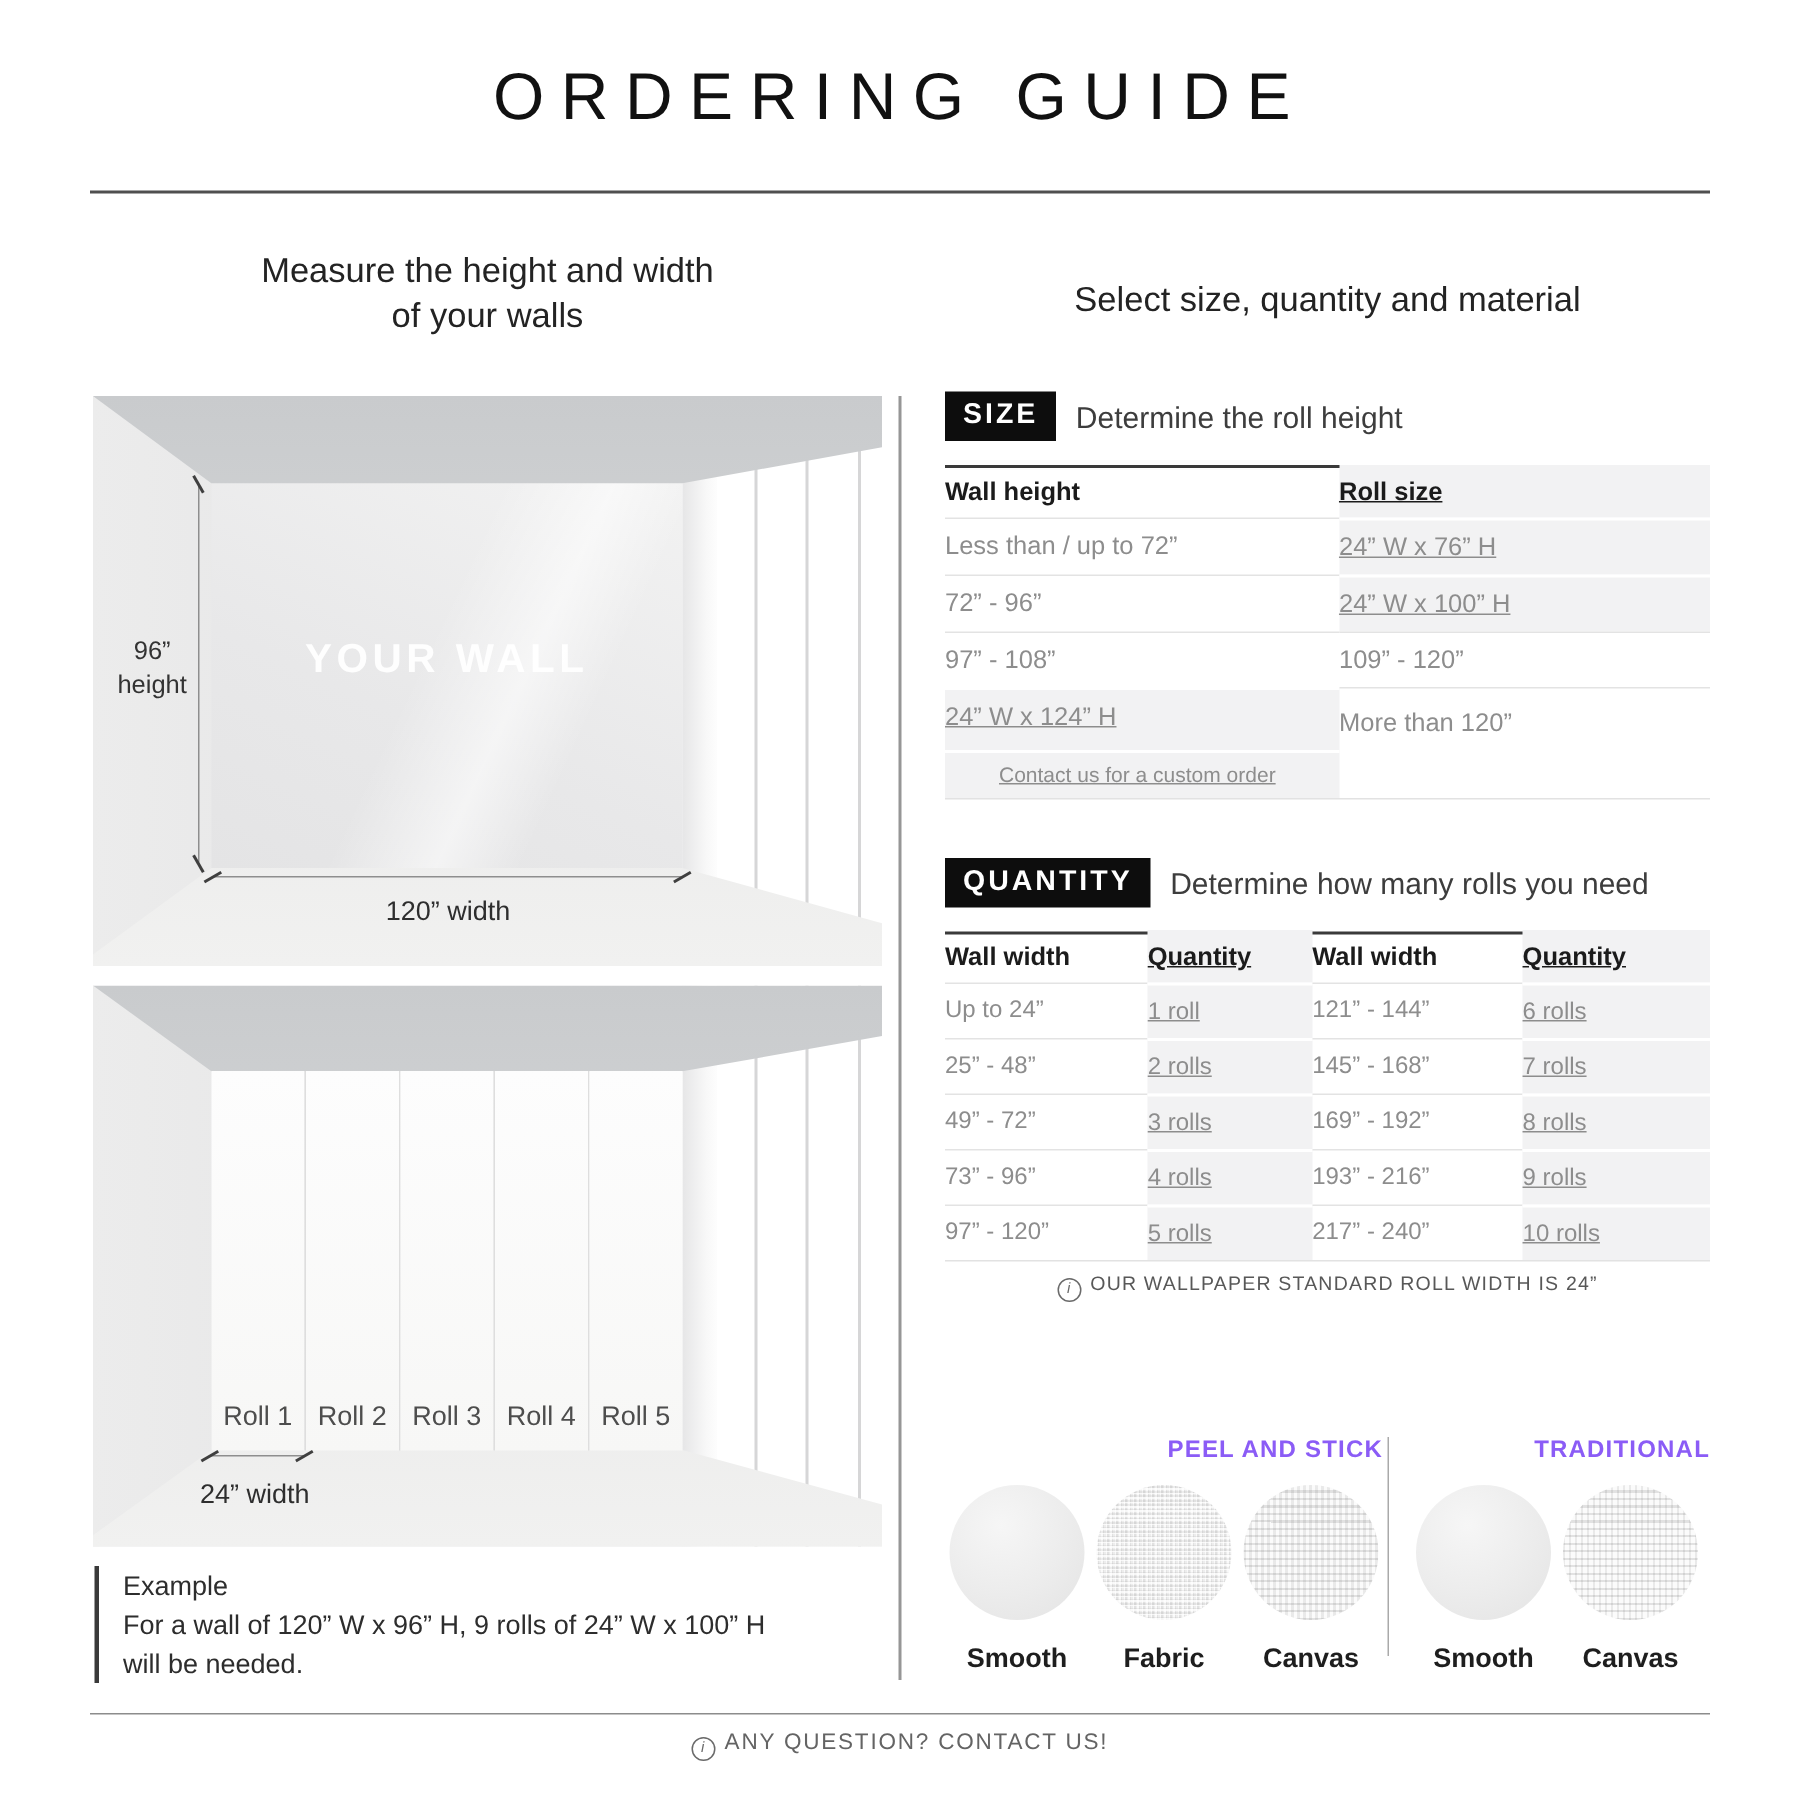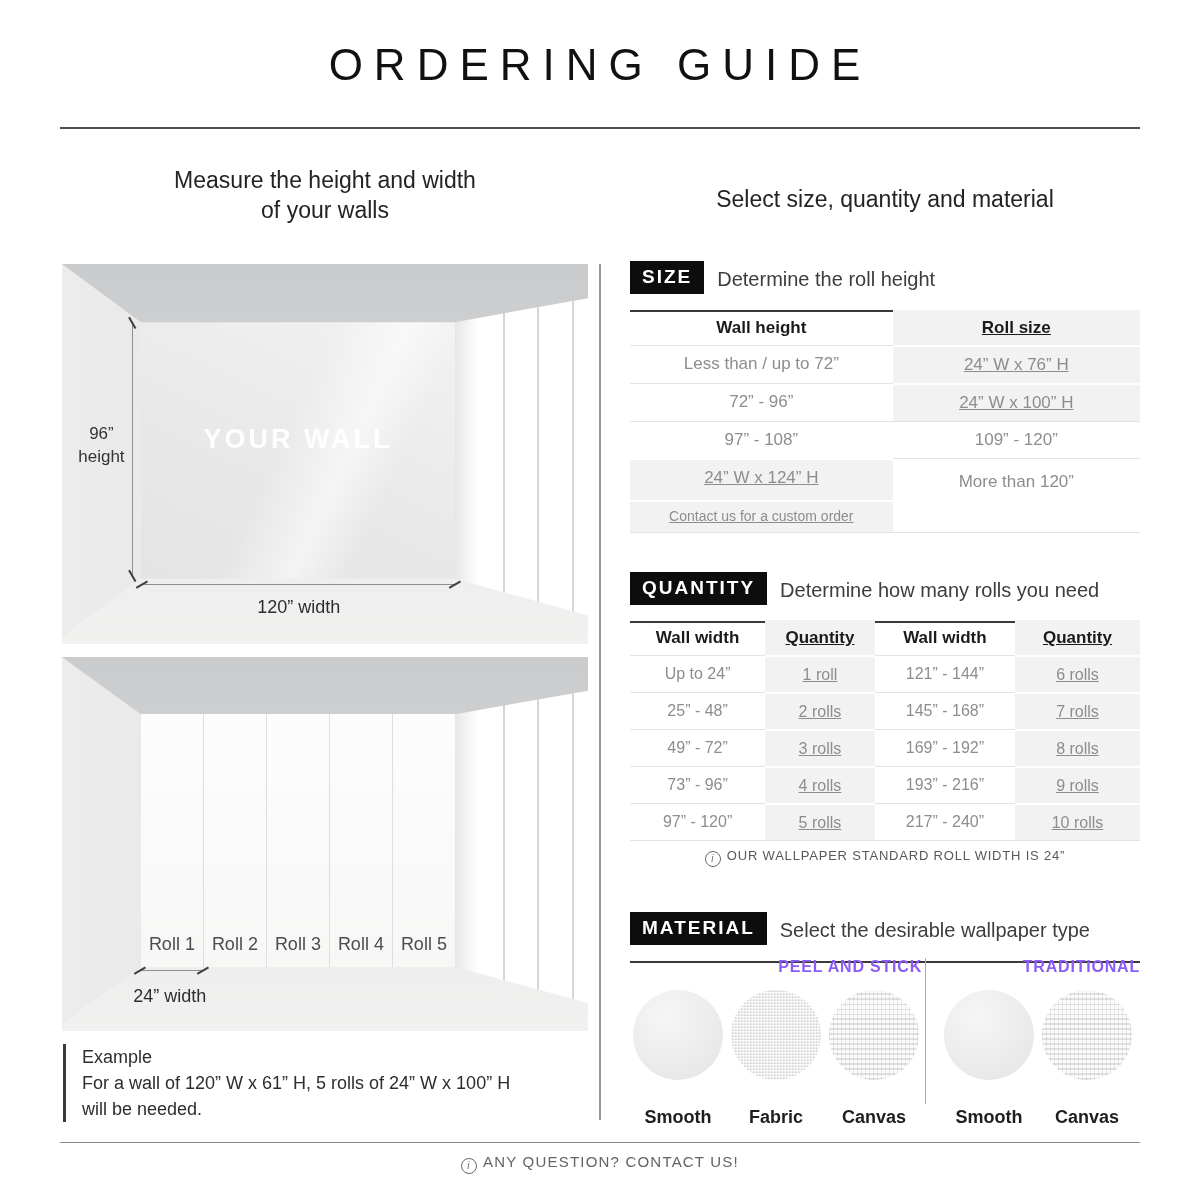--- a/index.html
+++ b/index.html
@@ -77,21 +77,21 @@
   .right-col{position:absolute;left:630px;top:0;width:510px;height:1200px;}
   .sec-head{position:absolute;left:0;width:510px;display:flex;align-items:flex-end;gap:13px;
         border-bottom:2px solid #3a3a3a;padding-bottom:16px;}
   .badge{background:#0d0d0d;color:#fff;font-size:19px;font-weight:600;letter-spacing:2px;
         padding:4px 12px 5px;line-height:24px;}
   .sec-sub{font-size:20px;color:#3d3d3d;padding-bottom:3px;}
 
   
   .size-table{position:absolute;left:0;top:310px;width:510px;display:grid;
         grid-template-columns:51.5% 48.5%;border-bottom:1px solid #e2e2e2;}
-  .cell{text-align:center;}
+  .cell{text-align:left;}
   .th{font-size:17px;font-weight:700;color:#1b1b1b;padding:8px 0 7px;}
   .td{font-size:17px;color:#8d8d8d;padding:8px 0;}
   .gray{background:#f2f2f3;text-decoration:underline;}
   .sep{border-top:1px solid #e3e3e3;}
   .sep-w{border-top:2px solid #ffffff;}
   .td-small{font-size:14px;line-height:17px;padding:6px 36px 7px;}
 
   
   .qty-table{position:absolute;left:0;top:620px;width:510px;display:grid;
         grid-template-columns:26.5% 21.5% 27.5% 24.5%;border-bottom:1px solid #e2e2e2;}
@@ -110,21 +110,21 @@
   .swatch-row{display:flex;justify-content:center;gap:7px;margin-top:14px;}
   .swatch-col{display:flex;flex-direction:column;align-items:center;width:91px;}
   .swatch{width:90px;height:90px;border-radius:50%;}
   .tex-smooth{background:radial-gradient(circle at 38% 30%,#f6f6f6 0%,#ececec 55%,#e3e3e3 100%);}
   .tex-fabric{background-color:#ededed;
         background-image:repeating-linear-gradient(0deg,rgba(255,255,255,.7) 0 1px,rgba(0,0,0,.05) 1px 2px,transparent 2px 3px),
                          repeating-linear-gradient(90deg,rgba(255,255,255,.7) 0 1px,rgba(0,0,0,.05) 1px 2px,transparent 2px 3px);}
   .tex-canvas{background-color:#fbfbfb;
         background-image:repeating-linear-gradient(0deg,rgba(0,0,0,.10) 0 1.5px,transparent 1.5px 5px),
                          repeating-linear-gradient(90deg,rgba(0,0,0,.07) 0 1.5px,transparent 1.5px 4px);}
-  .swatch-label{margin-top:27px;font-size:18px;font-weight:600;color:#1e1e1e;}
+  .swatch-label{margin-top:15px;font-size:18px;font-weight:600;color:#1e1e1e;}
   .mat-divider{position:absolute;left:295px;top:958px;width:1px;height:146px;background:#aaaaaa;}
 
   
   .footer-rule{position:absolute;left:60px;top:1142px;width:1080px;height:1px;background:#8c8c8c;}
   .footer{position:absolute;left:0;top:1153px;width:1200px;text-align:center;font-size:15px;
         letter-spacing:1.2px;color:#646464;}
 </style>
 </head>
 <body>
 
@@ -186,21 +186,21 @@
         </div>
     </div>
     <div class="rm-ceiling"></div>
     <div class="rm-floor"></div>
     <div class="hmeasure"></div>
     <div class="hlabel">24” width</div>
   </div>
 
   <div class="example">
     <div>Example</div>
-    <div>For a wall of 120” W x 61” H, 5 rolls of 24” W x 100” H</div>
+    <div>For a wall of 120” W x 96” H, 9 rolls of 24” W x 100” H</div>
     <div>will be needed.</div>
   </div>
 
   <div class="col-divider"></div>
 
   <div class="col-heading right-heading">Select size, quantity and material</div>
 
   <div class="right-col">
 
     <div class="sec-head" style="top:261px;">
@@ -259,24 +259,20 @@
       <div class="cell td sep">97” - 120”</div>
       <div class="cell td gray sep-w">5 rolls</div>
       <div class="cell td sep">217” - 240”</div>
       <div class="cell td gray sep-w">10 rolls</div>
     </div>
 
     <div class="note">
       <span class="info-icon">i</span><span>OUR WALLPAPER STANDARD ROLL WIDTH IS 24”</span>
     </div>
 
-    <div class="sec-head" style="top:912px;">
-      <span class="badge">MATERIAL</span>
-      <span class="sec-sub">Select the desirable wallpaper type</span>
-    </div>
 
     <div class="mat-group group-ps">
       <div class="group-title">PEEL AND STICK</div>
       <div class="swatch-row">
         <div class="swatch-col">
           <div class="swatch tex-smooth"></div>
           <div class="swatch-label">Smooth</div>
         </div>
         <div class="swatch-col">
           <div class="swatch tex-fabric"></div>

